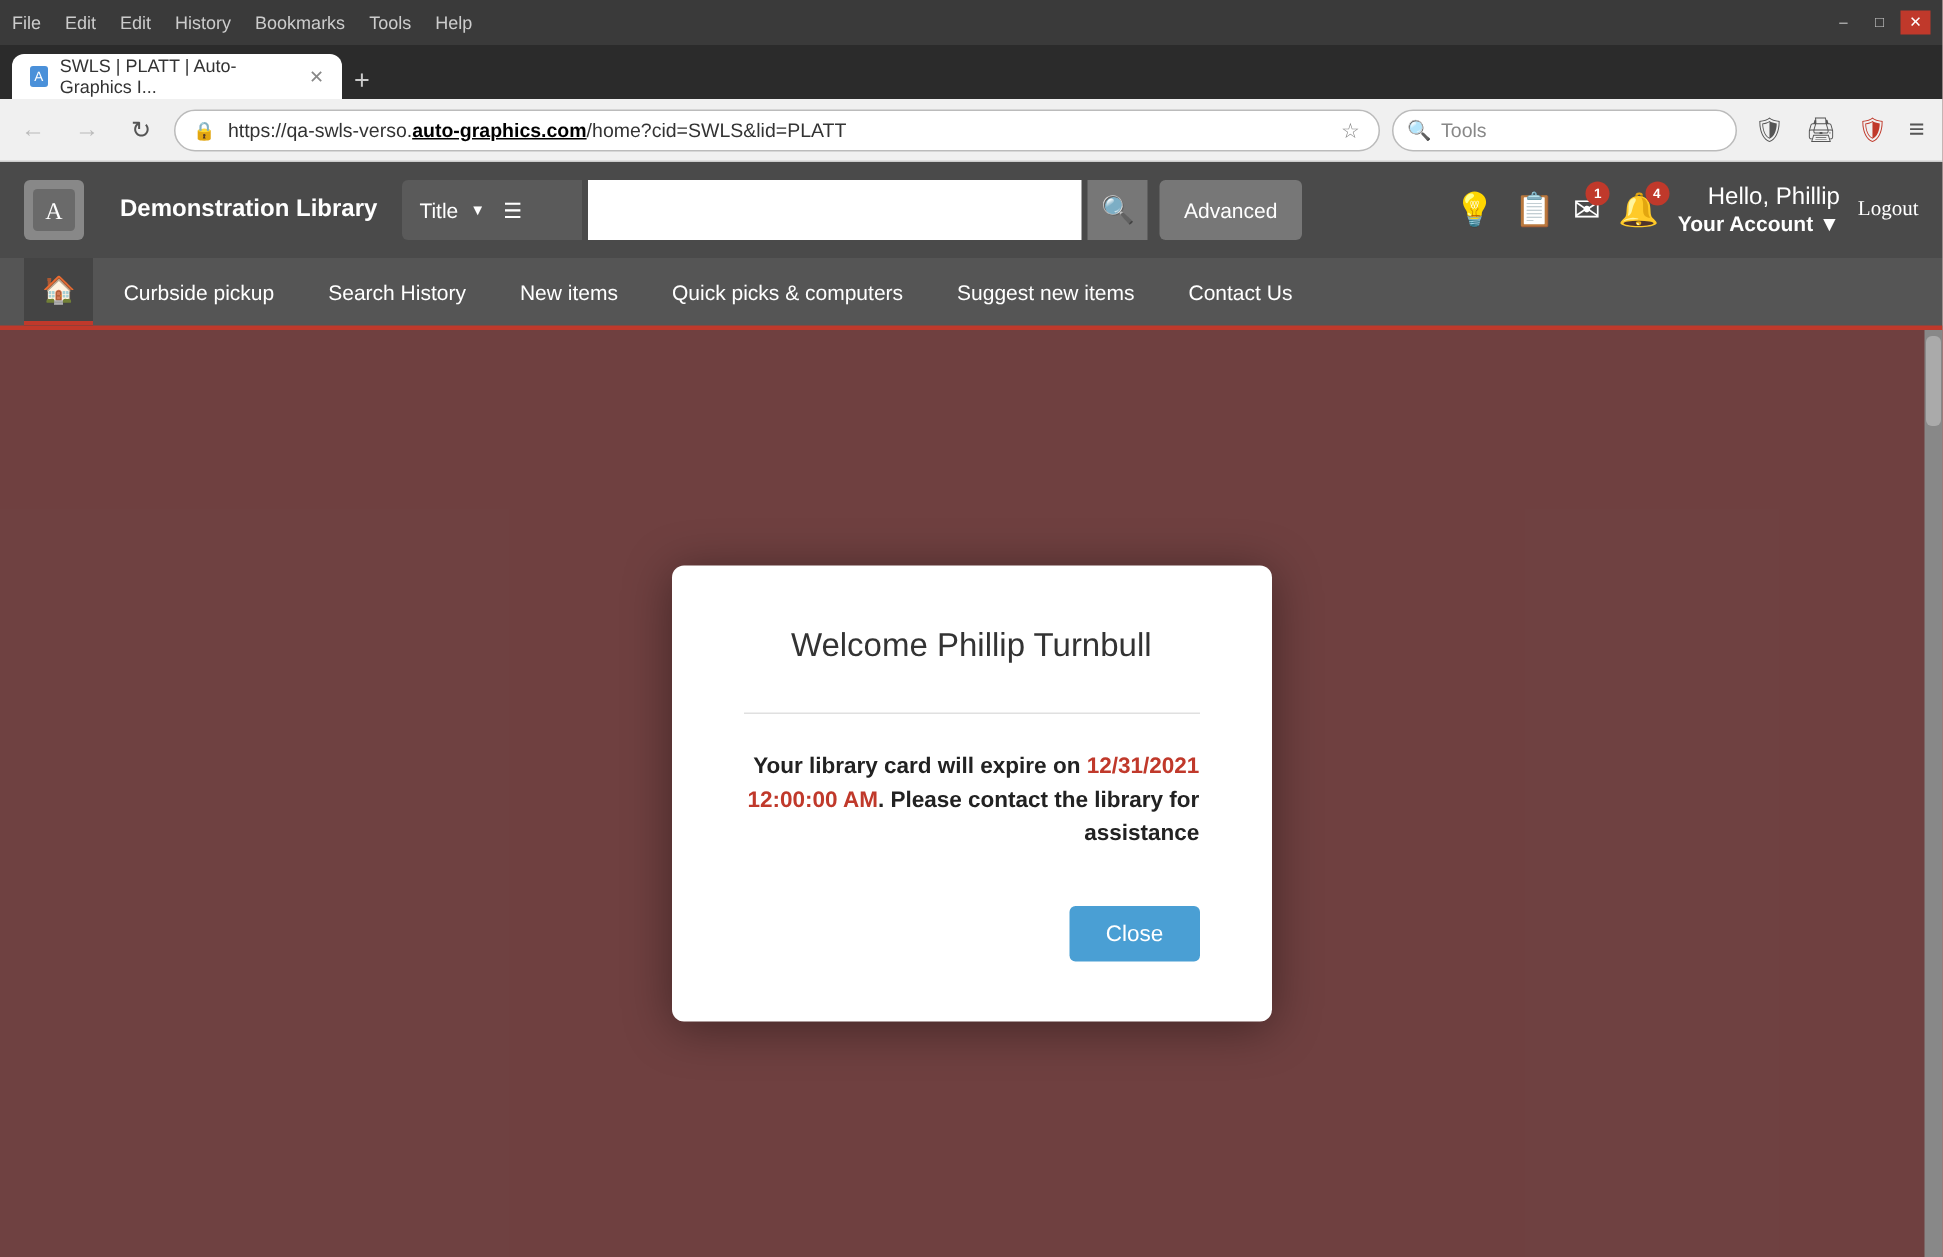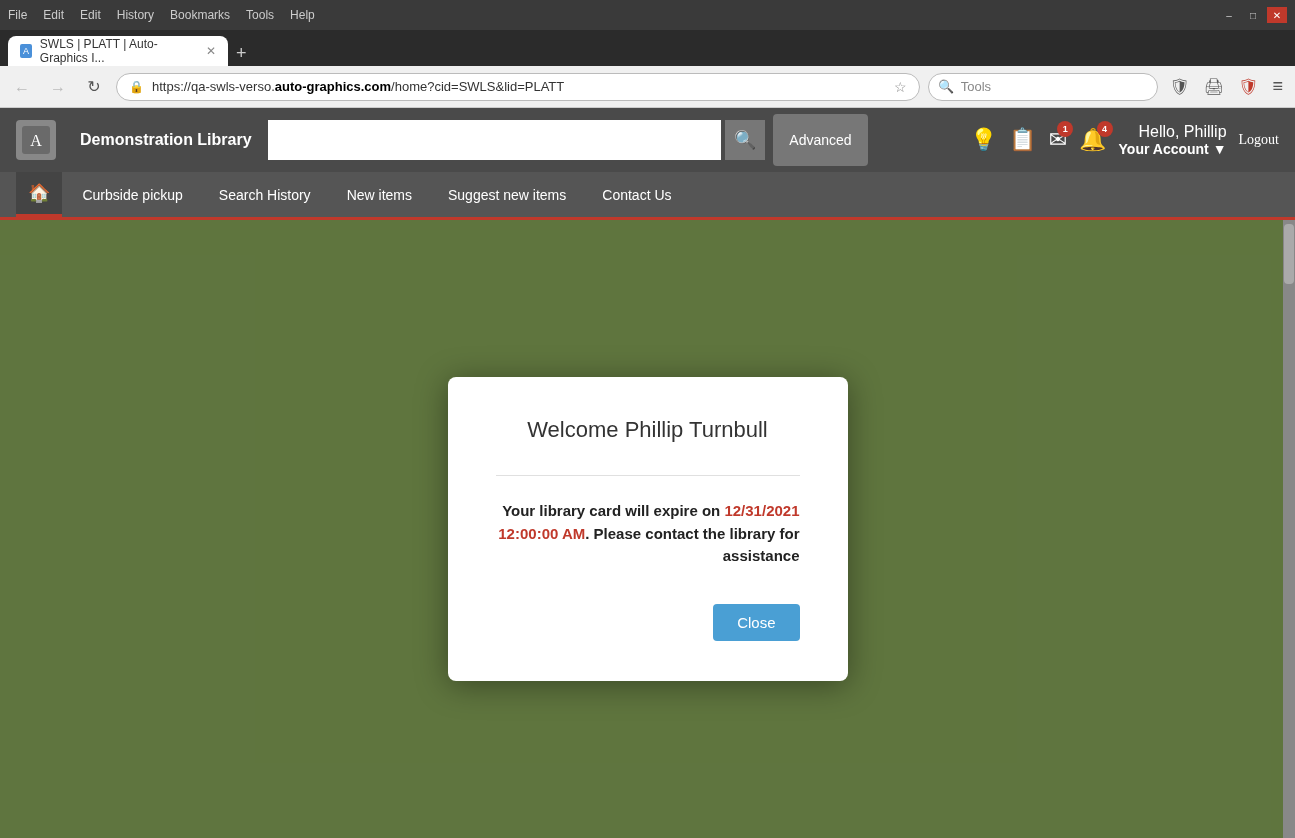--- a/index.html
+++ b/index.html
@@ -87,21 +87,21 @@
       border-radius: 14px;
       display: flex;
       align-items: center;
       padding: 0 12px;
       font-size: 13px;
       color: #333;
       gap: 8px;
     }
     .address-field .lock-icon { color: #888; font-size: 12px; }
     .address-url { font-size: 13px; color: #333; }
-    .address-url .highlight { color: #000; font-weight: bold; }
+    .address-url .highlight { color: #000; font-weight: bold; text-decoration: underline; }
     .star-icon { color: #888; font-size: 14px; margin-left: auto; }
     .browser-search-box {
       width: 230px;
       height: 28px;
       background: #fff;
       border: 1px solid #bbb;
       border-radius: 14px;
       display: flex;
       align-items: center;
       padding: 0 10px;
@@ -174,21 +174,21 @@
       background: #777;
       border: none;
       display: flex;
       align-items: center;
       justify-content: center;
       cursor: pointer;
       color: #fff;
       font-size: 18px;
     }
     .advanced-btn {
-      height: 52px;
+      height: 40px;
       background: #777;
       border: none;
       border-radius: 4px;
       color: #fff;
       padding: 0 16px;
       font-size: 14px;
       cursor: pointer;
       margin-left: 4px;
     }
     .header-right {
@@ -254,21 +254,21 @@
       display: flex;
       align-items: center;
       height: 100%;
       white-space: nowrap;
     }
     .nav-item.active { border-bottom: 3px solid #c0392b; background: #444; }
     .nav-item.home-icon { font-size: 18px; padding: 12px 12px; }
 
     
     .page-content {
-      background: #84cc16;
+      background: #b91c1c;
       position: relative;
       height: calc(838px - 30px - 36px - 42px - 64px - 48px);
       min-height: 400px;
     }
 
     
     .scrollbar {
       position: absolute;
       right: 0;
       top: 0;
@@ -396,20 +396,25 @@
 <div class="app-header">
   <div class="logo-icon">
     <svg width="28" height="28" viewBox="0 0 28 28" fill="none">
       <rect width="28" height="28" rx="3" fill="#6a6a6a"></rect>
       <text x="14" y="20" text-anchor="middle" fill="#fff" font-size="16" font-family="serif">A</text>
     </svg>
   </div>
   <div class="app-logo">Demonstration Library</div>
 
   <div class="search-bar-container">
+    <div class="search-type-select">
+      <span>Title</span>
+      <span style="font-size:10px;">▼</span>
+      <span style="margin-left:4px;">☰</span>
+    </div>
     <input class="search-input-field" type="text" value="" style="">
     <button class="search-btn">
       <span>🔍</span>
     </button>
     <button class="advanced-btn">Advanced</button>
   </div>
 
   <div class="header-right">
     <div class="header-icon-btn" style="position:relative;">
       <span>💡</span>
@@ -440,20 +445,23 @@
     <span>🏠</span>
   </div>
   <div class="nav-item">
     <span>Curbside pickup</span>
   </div>
   <div class="nav-item">
     <span>Search History</span>
   </div>
   <div class="nav-item">
     <span>New items</span>
+  </div>
+  <div class="nav-item">
+    <span>Quick picks &amp; computers</span>
   </div>
   <div class="nav-item">
     <span>Suggest new items</span>
   </div>
   <div class="nav-item">
     <span>Contact Us</span>
   </div>
 </div>
 
 <div class="page-content">

